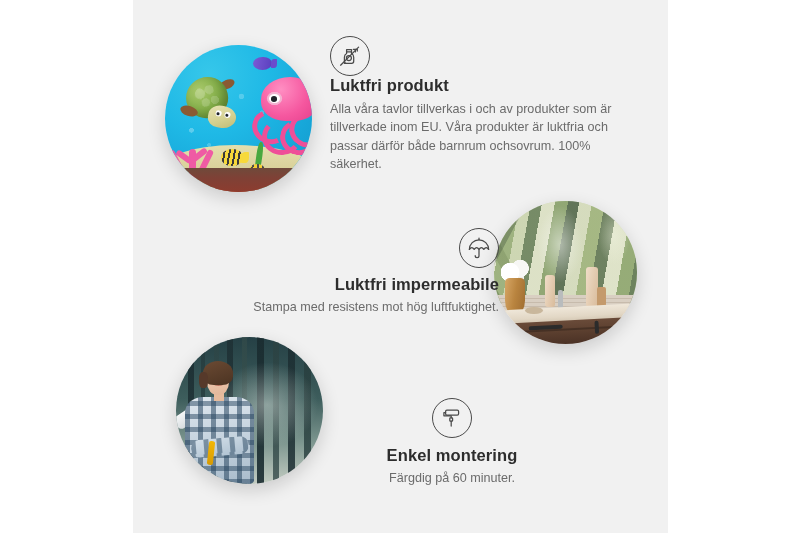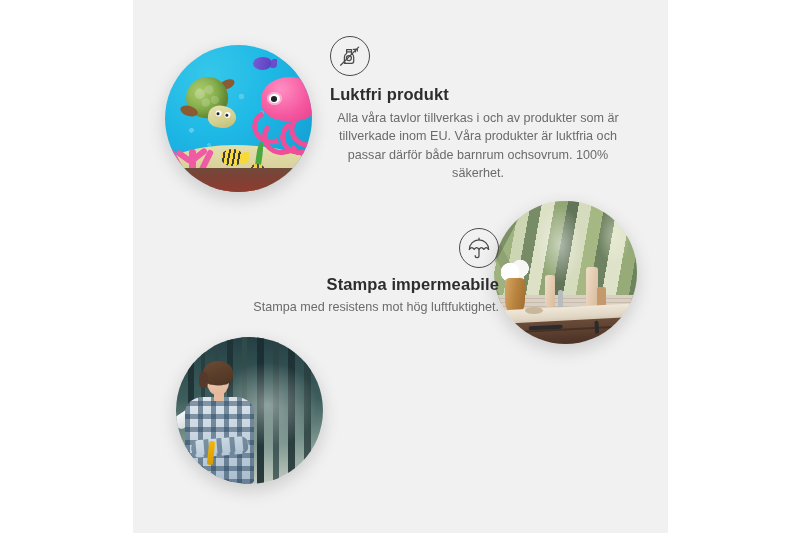--- a/index.html
+++ b/index.html
@@ -340,22 +340,22 @@
     white-space: nowrap;
   }
   .f-desc{
     color:#6b6b6b;
     font-size: 12.6px;
     line-height: 1.46;
   }
 
   
   #feature-1 { left: 197px; top: 36px; width: 296px; }
-  #feature-1 .f-title { margin-top: 9px; }
-  #feature-1 .f-desc  { margin-top: 5px; text-align: center; }
+  #feature-1 .f-title { }
+  #feature-1 .f-desc  { margin-top: 5px; }
 
   
   #feature-2 { left: 83px; top: 228px; width: 283px; text-align: right; }
   #feature-2 .icon-wrap{ display:flex; justify-content:flex-end; }
   #feature-2 .f-title { margin-top: 7px; }
   #feature-2 .f-desc  { margin-top: 4px; }
 
   
   #feature-3 { left: 189px; top: 398px; width: 260px; text-align: center; }
   #feature-3 .icon-wrap{ display:flex; justify-content:center; }
@@ -474,19 +474,35 @@
           <svg width="26" height="26" viewBox="0 0 26 26" aria-hidden="true">
             <g fill="none" stroke="#4a4a4a" stroke-width="1.25" stroke-linecap="round" stroke-linejoin="round">
               <path d="M3.4 14.4a9.6 9.6 0 0 1 19.2 0"></path>
               <path d="M3.4 14.4c1.6-2.4 3.2-2.4 4.8 0 1.6-2.4 3.2-2.4 4.8 0 1.6-2.4 3.2-2.4 4.8 0 1.6-2.4 3.2-2.4 4.8 0"></path>
               <path d="M13 14.4v6.3a1.9 1.9 0 0 1-3.8 0"></path>
               <path d="M13 4.8V3.1"></path>
             </g>
           </svg>
         </div>
       </div>
-      <div class="f-title">Stampa impermeabile</div>
+      <div class="f-title">Luktfri impermeabile</div>
       <div class="f-desc">Stampa med resistens mot hög luftfuktighet.</div>
     </div>
 
+    <div class="feature" id="feature-3">
+      <div class="icon-wrap">
+        <div class="icon-circle">
+          <svg width="26" height="26" viewBox="0 0 26 26" aria-hidden="true">
+            <g fill="none" stroke="#4a4a4a" stroke-width="1.25" stroke-linecap="round" stroke-linejoin="round">
+              <rect x="6.6" y="5.2" width="13" height="4.8" rx="1.3"></rect>
+              <path d="M6.6 7.6H4.9v3.2h7.3v2"></path>
+              <rect x="10.8" y="12.8" width="2.8" height="3.4" rx=".7"></rect>
+              <path d="M12.2 16.2v4.9"></path>
+            </g>
+          </svg>
+        </div>
+      </div>
+      <div class="f-title">Enkel montering</div>
+      <div class="f-desc">Färgdig på 60 minuter.</div>
+    </div>
 
   </div>
 </div>
 
 </body></html>

